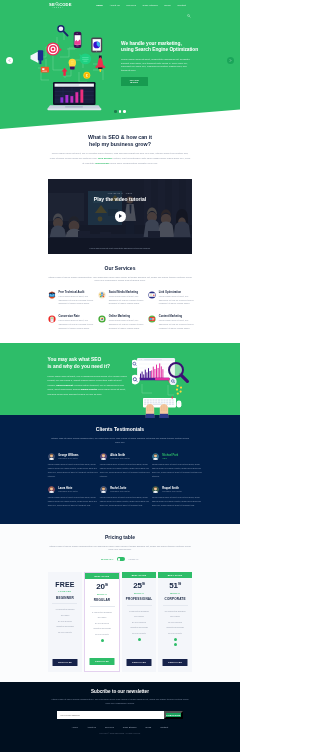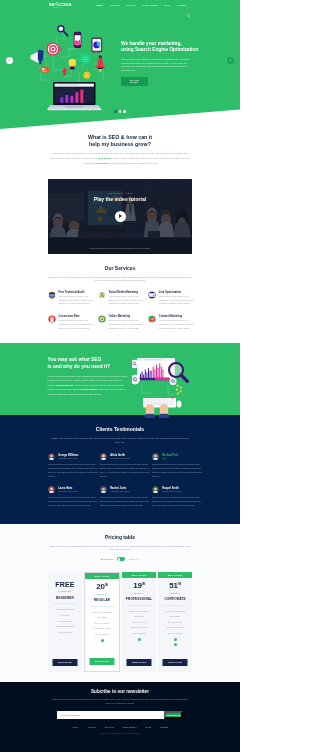--- a/index.html
+++ b/index.html
@@ -821,21 +821,21 @@
             <li>unlimited keywords</li>
             <li>20-100 reports</li>
           </ul>
         <div class="pdots">
             <span class="pdot"></span>
           </div>
         <div class="pbtn green">PURCHASE</div>
       </div>
       <div class="pcard">
         <div class="pbadge">BEST OFFER</div>
-        <div class="pprice"><span>19</span><sup>99</sup></div>
+        <div class="pprice"><span>25</span><sup>99</sup></div>
         <div class="pper">MONTH</div>
         <div class="pname">PROFESSIONAL</div>
         <div class="pdiv"></div>
         <ul class="pfeat">
             <li>5 connected domains</li>
             <li>100 pages</li>
             <li>50-100 queries</li>
             <li>unlimited keywords</li>
             <li>20-100 reports</li>
           </ul>

